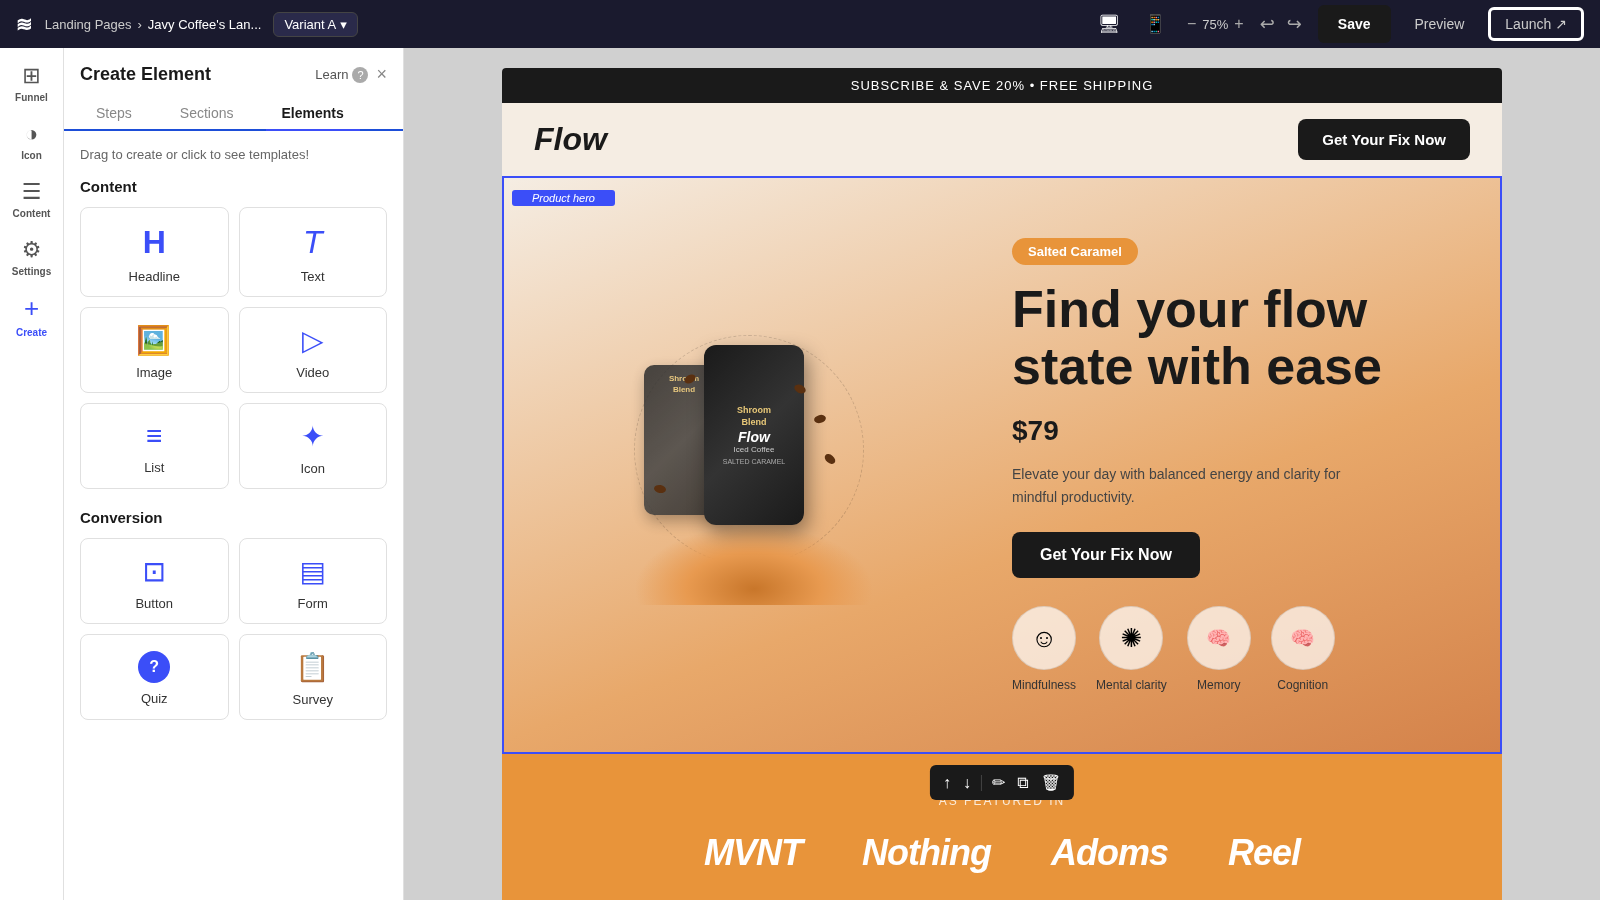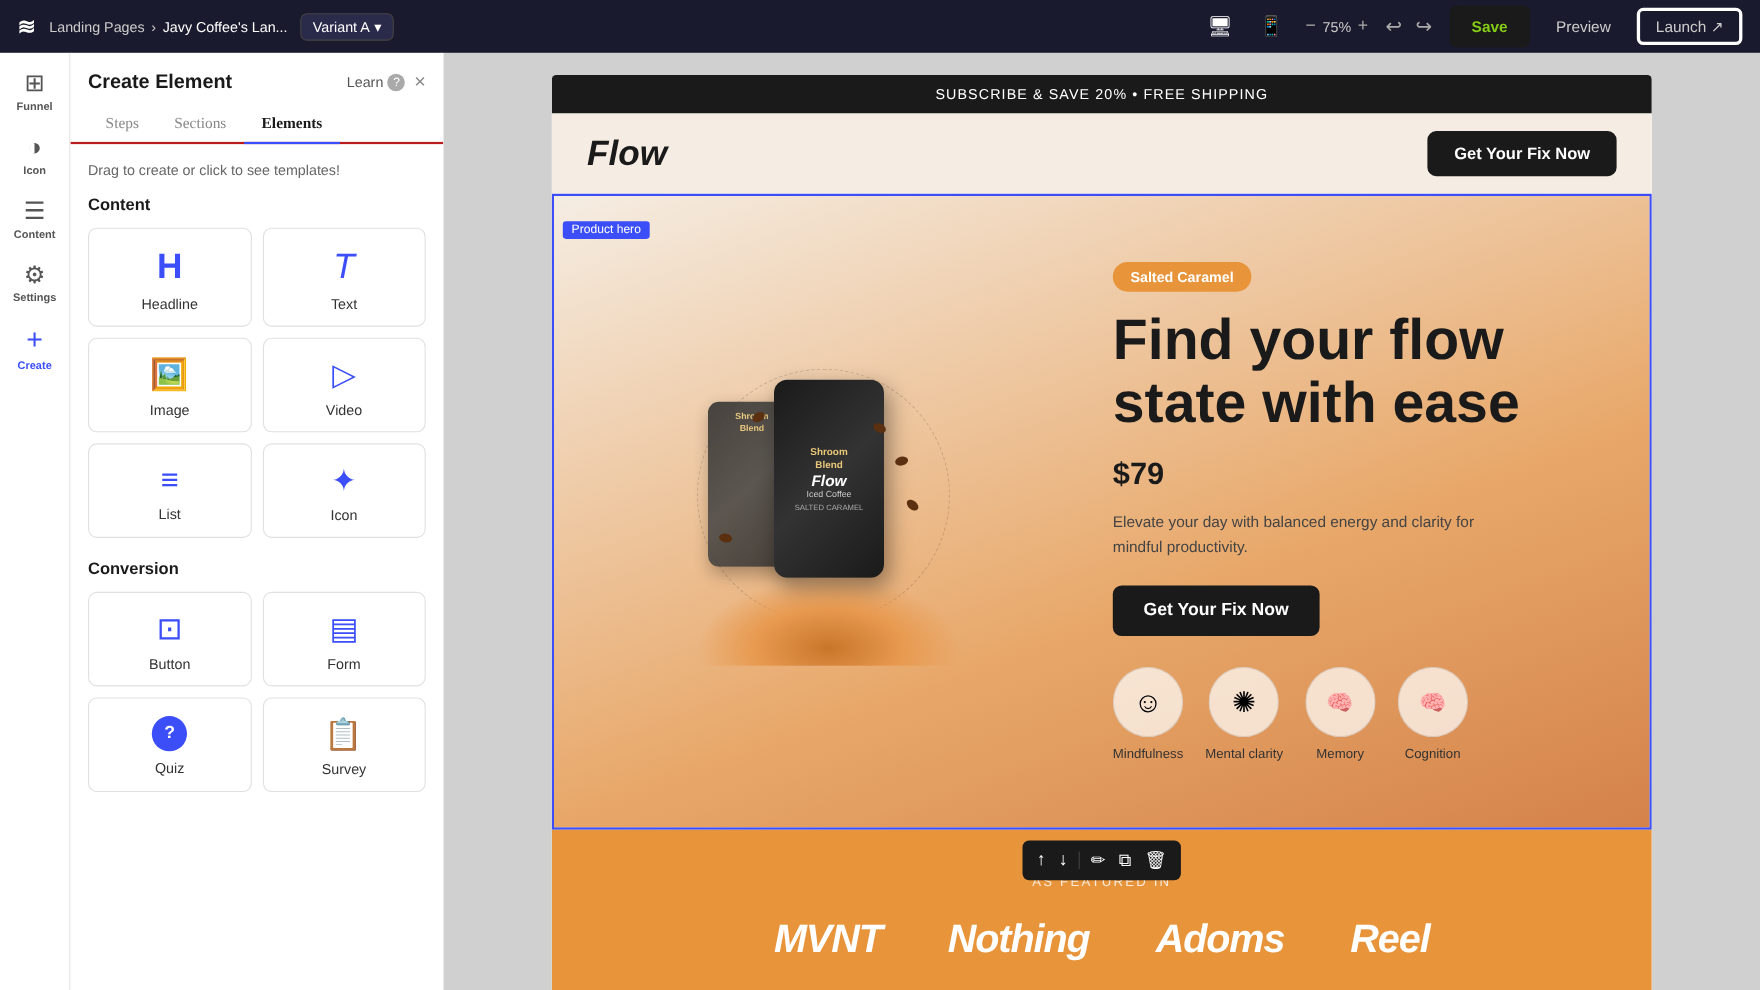--- a/index.html
+++ b/index.html
@@ -34,21 +34,21 @@
     #topbar .spacer { flex: 1; }
     #topbar .device-btns { display: flex; gap: 8px; align-items: center; }
     #topbar .device-btn { background: none; border: none; color: #aaa; cursor: pointer; font-size: 18px; padding: 4px 8px; }
     #topbar .device-btn.active { color: #fff; }
     #topbar .zoom-ctrl { display: flex; align-items: center; gap: 6px; color: #ccc; font-size: 13px; }
     #topbar .zoom-btn { background: none; border: none; color: #aaa; cursor: pointer; font-size: 16px; }
     #topbar .undo-redo { display: flex; gap: 4px; }
     #topbar .ur-btn { background: none; border: none; color: #aaa; cursor: pointer; font-size: 18px; padding: 4px; }
     #topbar .save-btn {
       background: #1a1a1a;
-      color: #84cc16;
+      color: #ffffff;
       border: none;
       border-radius: 6px;
       padding: 11px 20px;
       font-size: 14px;
       font-weight: 600;
       cursor: pointer;
     }
     #topbar .preview-btn { background: none; border: none; color: #ccc; font-size: 14px; cursor: pointer; padding: 0 12px; }
     #topbar .launch-btn {
       background: none;
@@ -112,23 +112,22 @@
     }
     #create-panel-header h2 { font-size: 18px; font-weight: 700; color: #1a1a1a; }
     #create-panel-header .header-right { display: flex; align-items: center; gap: 8px; }
     .learn-btn { display: flex; align-items: center; gap: 4px; color: #555; font-size: 13px; cursor: pointer; }
     .close-btn { background: none; border: none; color: #888; cursor: pointer; font-size: 18px; }
 
     
     #panel-tabs {
       display: flex;
       padding: 12px 16px 0;
-      border-bottom: 2px solid #b91c1c;
-      gap: 0;
-      font-family: Liberation Serif, serif;
+      border-bottom: 2px solid #1d4ed8;
+      gap: 16px;
     }
     .panel-tab {
       padding: 8px 16px;
       font-size: 14px;
       color: #888;
       cursor: pointer;
       border-bottom: 2px solid transparent;
       margin-bottom: -2px;
     }
     .panel-tab.active { color: #1a1a1a; font-weight: 600; border-bottom: 2px solid #3b4ef8; }
@@ -218,27 +217,28 @@
 
     
     .product-hero-section {
       background: linear-gradient(160deg, #f5ede3 0%, #e8a86a 60%, #d4824a 100%);
       position: relative;
       min-height: 400px;
     }
 
     .product-hero-label {
       position: absolute;
-      top: 23px;
+      top: 12px;
       left: 8px;
       background: #3b4ef8;
       color: #fff;
       font-size: 11px;
-      padding: 2px 8px;
+      padding: 2px 20px;
       border-radius: 3px;
+      font-style: italic;
     }
 
     .selected-border {
       border: 2px solid #3b4ef8;
       position: relative;
     }
 
     .product-hero-inner {
       display: flex;
       align-items: center;

